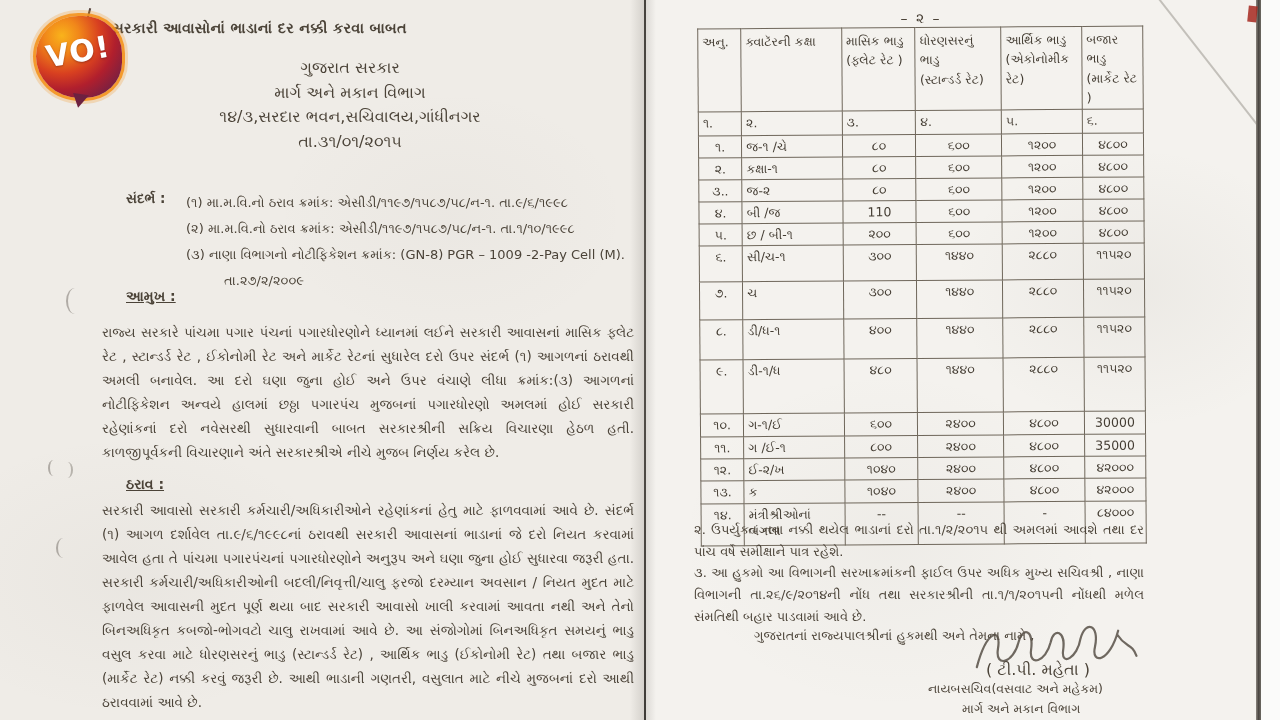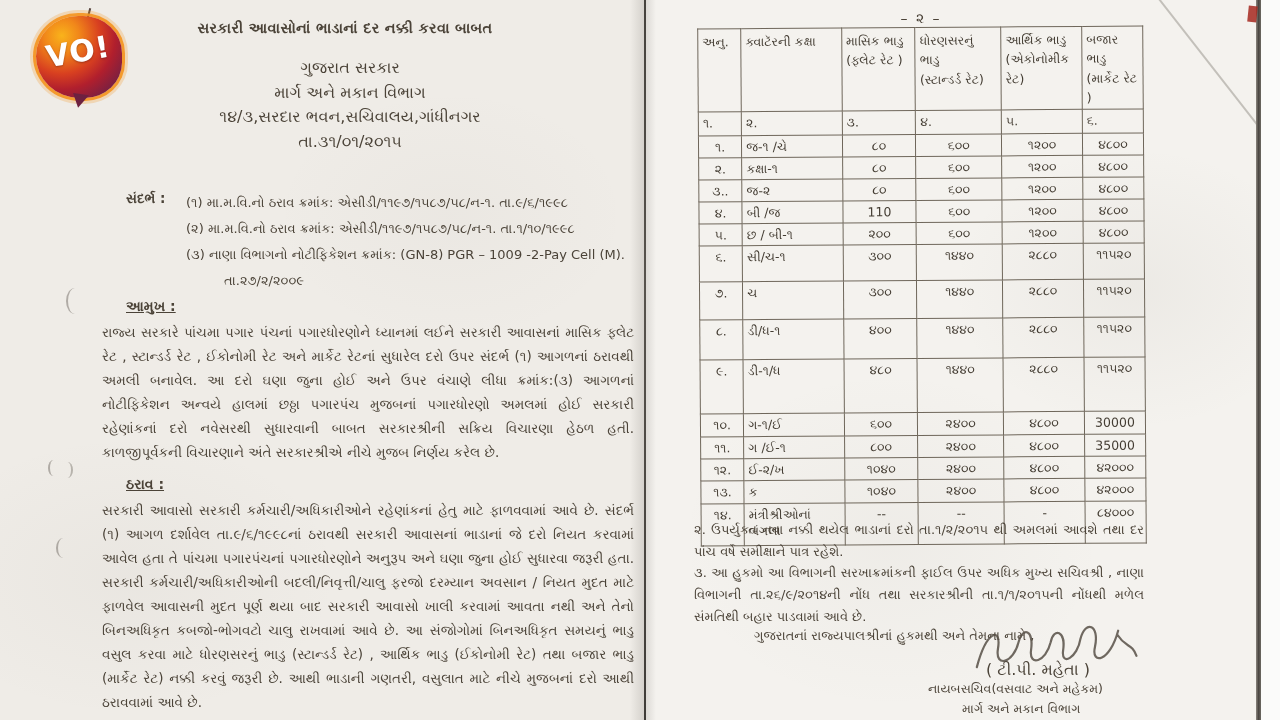--- a/index.html
+++ b/index.html
@@ -36,27 +36,27 @@
     box-shadow:0 0 0 3px rgba(244,148,30,.9),0 0 0 6px rgba(244,148,30,.25);}
   #logo .tail{position:absolute;left:44px;top:84px;width:0;height:0;
     border-left:7px solid transparent;border-right:9px solid transparent;border-top:14px solid #6d2140;transform:rotate(8deg);}
   #logo .spark{position:absolute;left:60px;top:-2px;width:2px;height:10px;background:#58463f;transform:rotate(14deg);}
   #logo .vo-text{position:absolute;left:0;top:24px;width:100px;text-align:center;
     color:#fff;font-weight:bold;font-size:30px;letter-spacing:1px;transform:rotate(-10deg);
     text-shadow:0 1px 2px rgba(60,10,20,.4);font-family:"DejaVu Sans",sans-serif;}
 
   
   .ink{color:#4b4338;}
-  #doc-title{left:112px;top:20px;width:466px;text-align:center;font-size:14.5px;font-weight:600;letter-spacing:.3px;}
+  #doc-title{left:112px;top:20px;width:466px;font-size:14.5px;font-weight:600;letter-spacing:.3px;}
   #hdr-block{left:168px;top:56px;width:364px;text-align:center;font-size:16px;line-height:24.5px;}
   #ref-label{left:126px;top:190px;font-size:13.5px;font-weight:600;}
   #ref-block{left:186px;top:190px;width:452px;font-size:13px;line-height:26px;}
   #ref-block .ref-last{padding-left:38px;}
   .sec-head{font-size:14px;font-weight:600;text-decoration:underline;}
-  #amukh-head{left:126px;top:298px;}
+  #amukh-head{left:126px;top:288px;}
   #preamble{left:102px;top:320px;width:532px;font-size:13.5px;line-height:24px;text-align:justify;}
   #tharav-head{left:126px;top:476px;}
   #resolution{left:102px;top:498px;width:532px;font-size:13.5px;line-height:24px;text-align:justify;}
 
   
   #pageno{left:846px;top:10px;width:150px;text-align:center;font-size:14px;letter-spacing:2px;}
   #rate-table{left:699px;top:27px;width:446px;border-collapse:collapse;transform:rotate(-0.4deg);}
   #rate-table td,#rate-table th{border:1.2px solid #6f675b;font-size:12.5px;color:#433c32;
     vertical-align:top;padding:3px 4px 1px 4px;font-weight:normal;}
   #rate-table th{text-align:left;line-height:1.55;}

